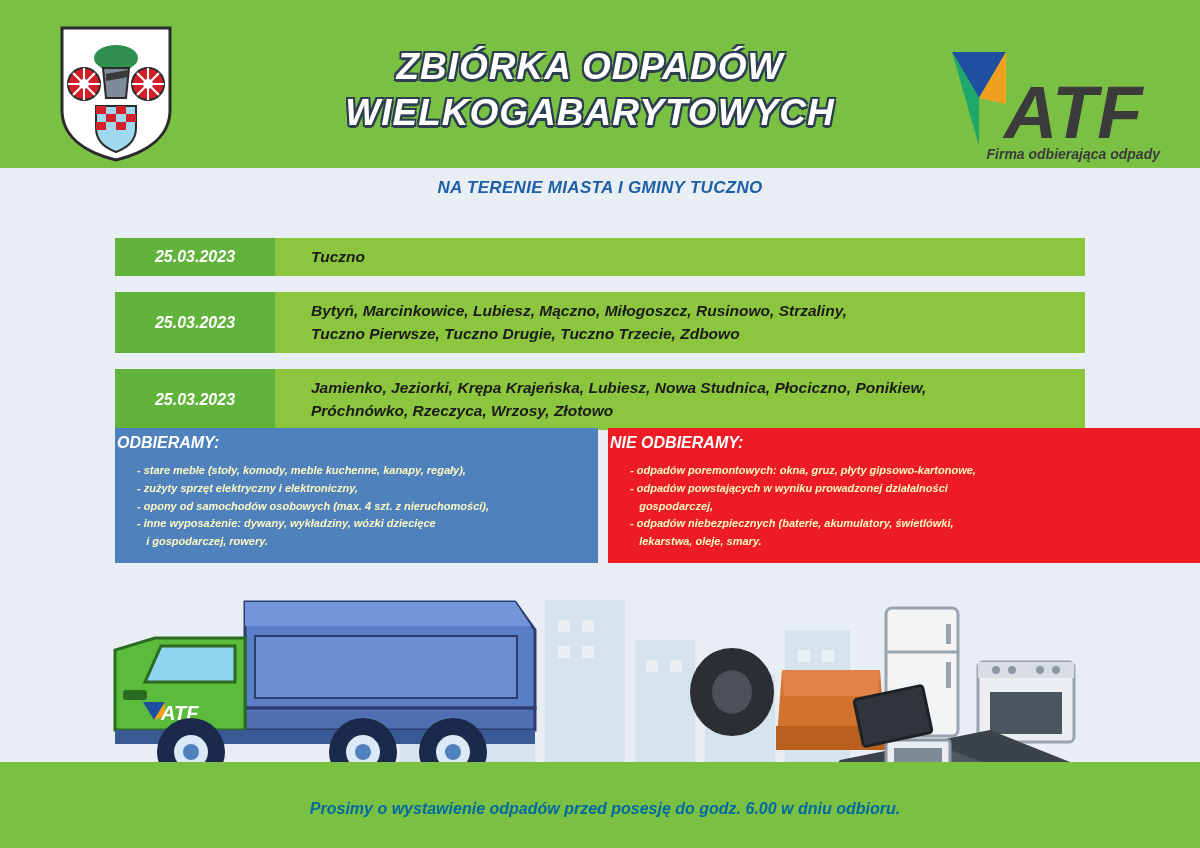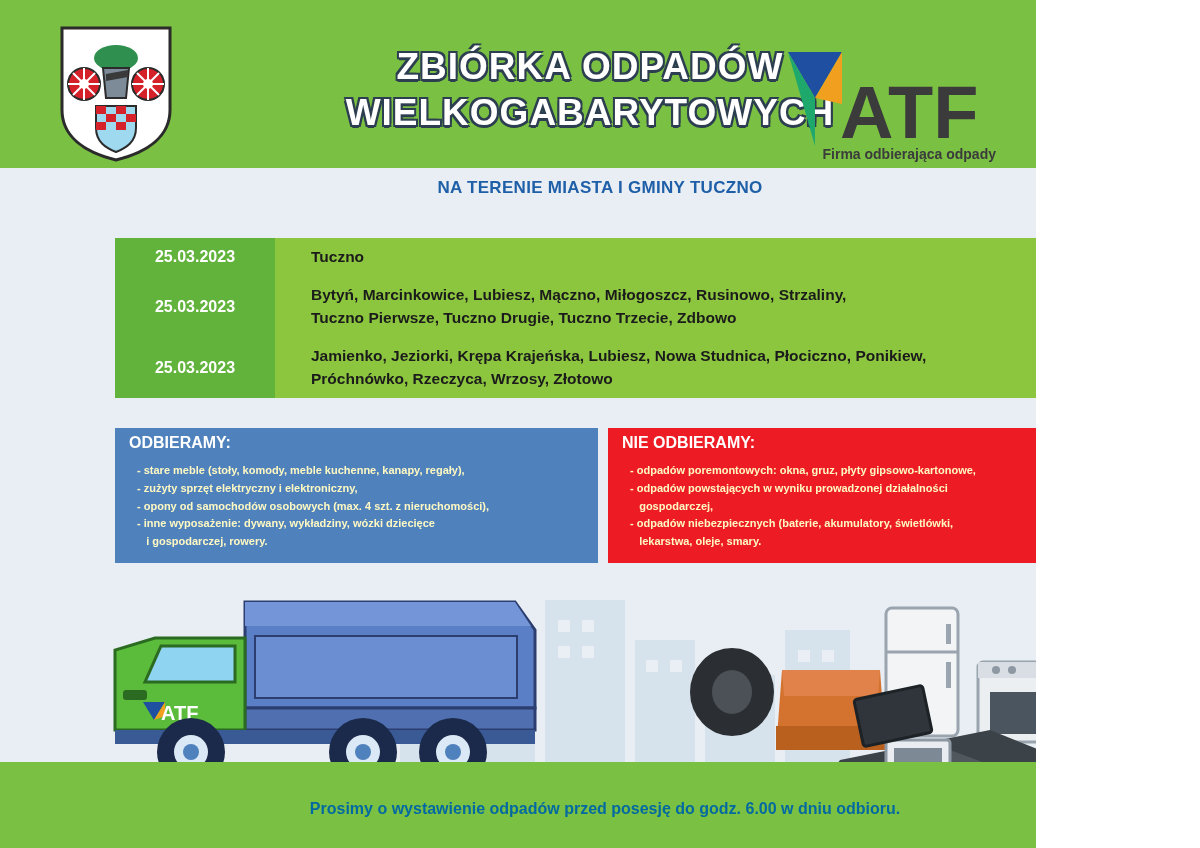--- a/index.html
+++ b/index.html
@@ -4,23 +4,24 @@
 <style>
   html,body{margin:0;padding:0;}
   body{
     width:1200px;height:848px;
     background:#ffffff;
     font-family:"Liberation Sans", sans-serif;
     overflow:hidden;
   }
   .poster{
     position:relative;
-    width:1036px;height:848px;
+    width:1200px;height:848px;
     background:#e8eef3;
     overflow:hidden;
+    font-style:italic;
   }
   
   .top-band{
     position:absolute;left:0;top:0;width:1200px;height:168px;
     background:#7ac143;
   }
   .crest{
     position:absolute;left:56px;top:24px;width:120px;height:140px;
   }
   .crest svg{display:block;}
@@ -47,21 +48,21 @@
   
   .subtitle{
     position:absolute;left:0;top:178px;width:1200px;text-align:center;
     font-size:17px;font-weight:bold;color:#1f5fa8;letter-spacing:.3px;
   }
   
   .schedule{
     position:absolute;left:115px;top:238px;width:970px;
   }
   .row{
-    display:flex;align-items:stretch;margin-bottom:0;
+    display:flex;align-items:stretch;margin-bottom:16px;
   }
   .row .date{
     width:160px;background:#7ac143;color:#ffffff;
     font-size:16px;font-weight:bold;
     display:flex;align-items:center;justify-content:center;
     padding:6px 0;
   }
   .row .areas{
     flex:1;background:#7ac143;color:#1b1b1b;
     font-size:15.5px;font-weight:bold;line-height:1.45;
@@ -79,21 +80,21 @@
   
   .boxes{
     position:absolute;left:115px;top:428px;width:1085px;
   }
   .box{
     position:absolute;top:0;
   }
   .box-head{
     display:inline-block;
     color:#ffffff;font-size:16px;font-weight:bold;
-    padding:6px 14px 6px 14px;
+    padding:6px 14px 6px 2px;
   }
   .box-body{
     font-size:11px;font-weight:bold;color:#fef9c3;line-height:1.62;
     padding:4px 14px 12px 22px;
   }
   .box-body div{white-space:pre;}
   .box-left{left:0;width:483px;background:#4f81bd;}
   .box-left .box-head{background:#4f81bd;}
   .box-right{left:493px;width:592px;background:#ed1c24;}
   .box-right .box-head{background:#ed1c24;}

